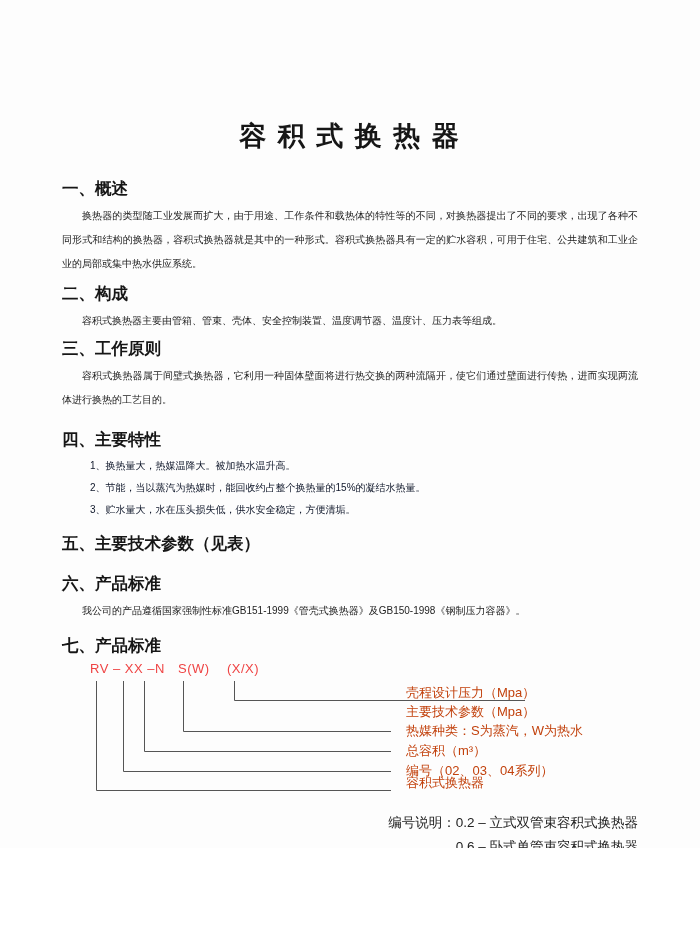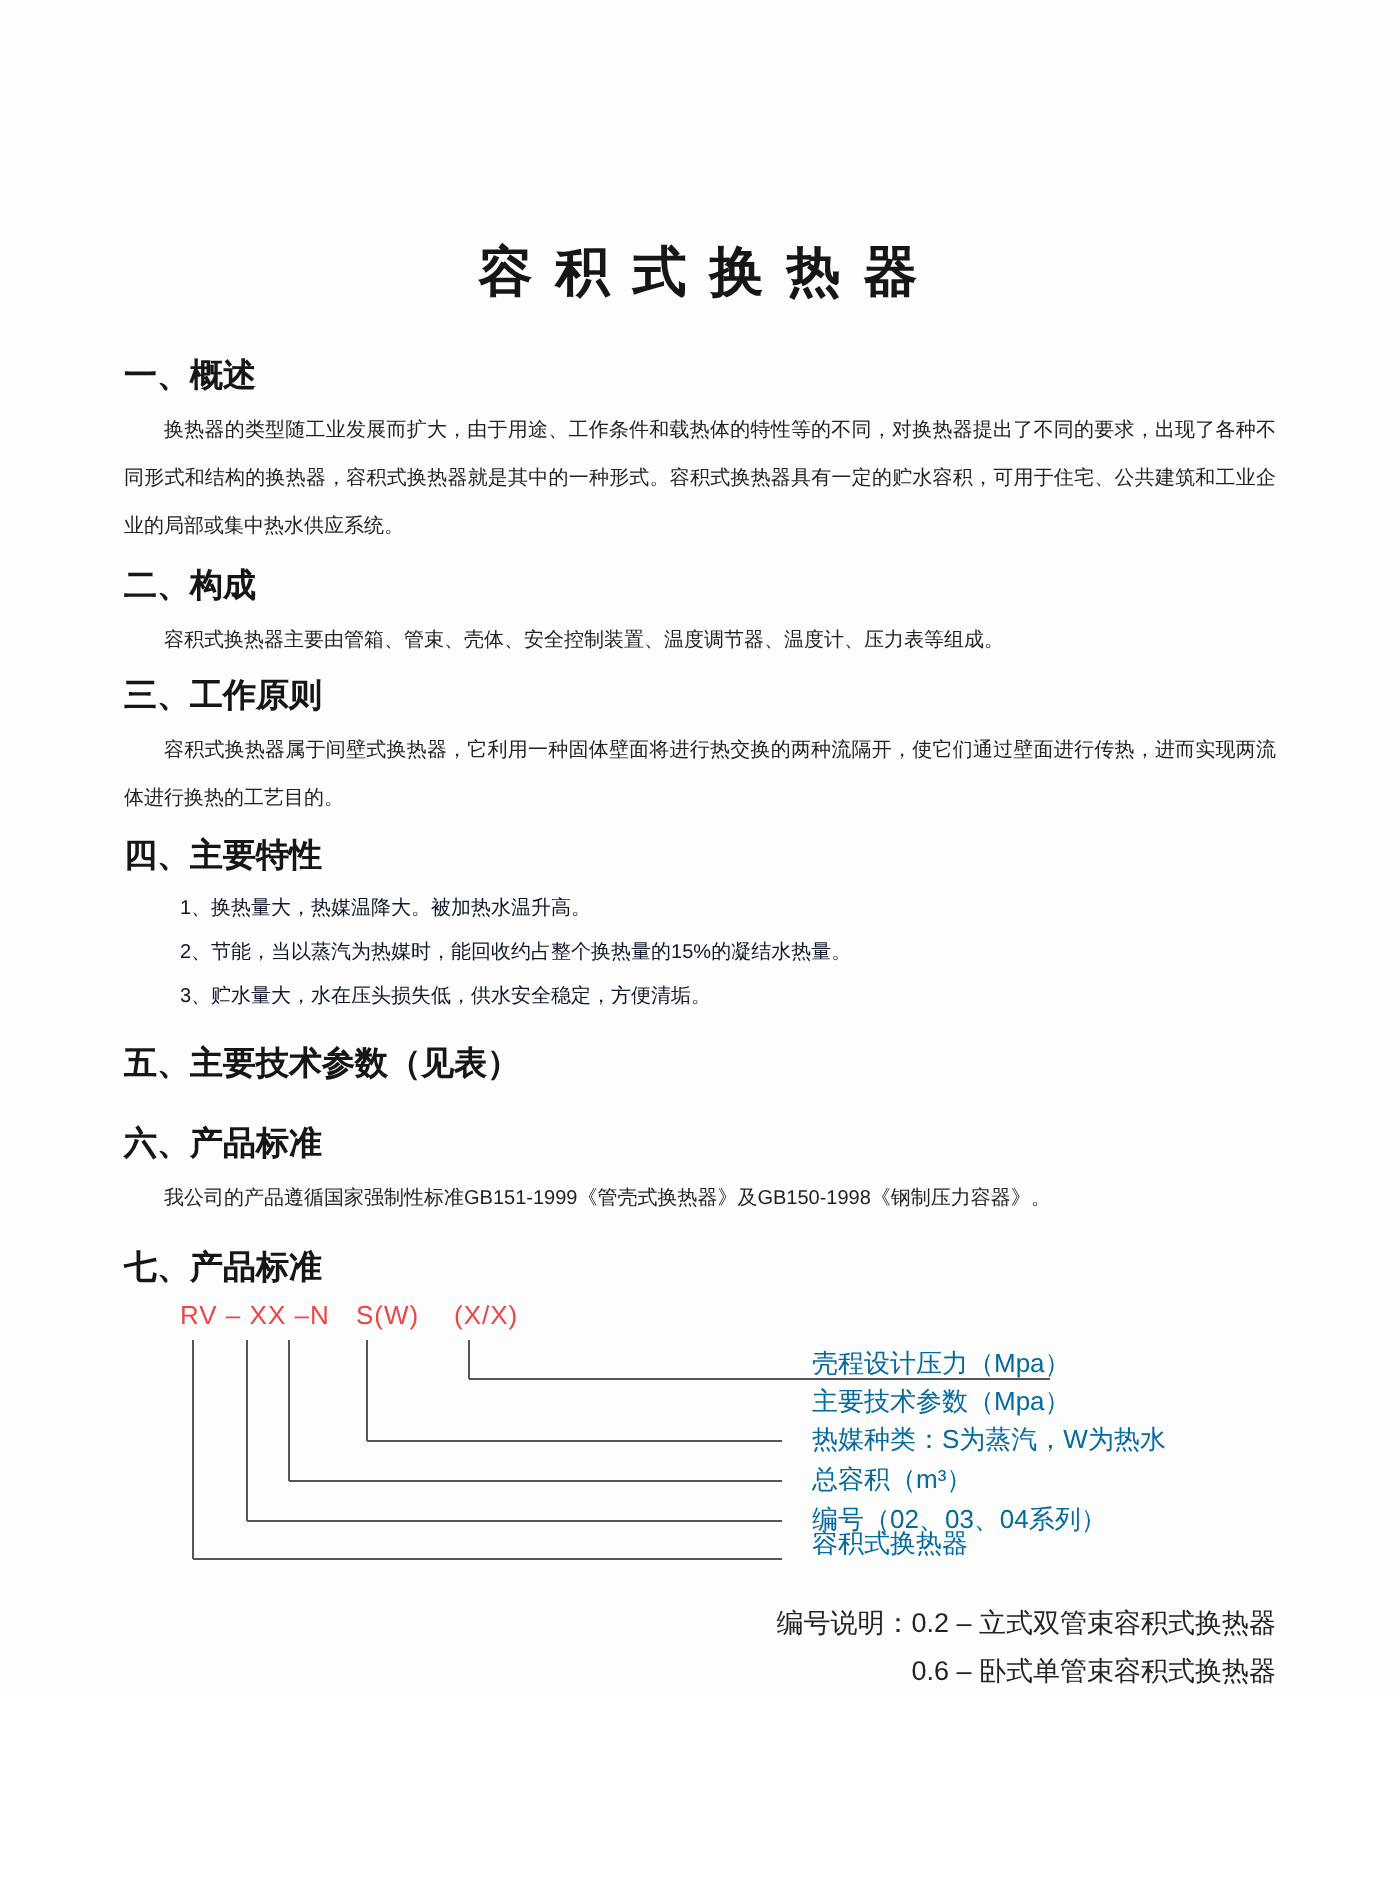--- a/index.html
+++ b/index.html
@@ -59,21 +59,21 @@
     white-space: pre;
     letter-spacing: 0.5px;
     color: #ef4444;
   }
   .diagram svg { position: absolute; left: 0; top: 0; }
   .diagram .dlabel {
     position: absolute;
     left: 344px;
     line-height: 15px;
     white-space: pre;
-    color: #0369a1;
+    color: #c2410c;
   }
   
   .legend { margin: 0 0 0 26px; font-size: 13.5px; color: #222; text-align: right; }
   .legend-row { line-height: 24px; white-space: pre; }
   .legend-row.indent { padding-left: 66px; }
   .legend-label { display: inline-block; }
   
   .page-number {
     position: absolute;
     top: 896px;
@@ -105,21 +105,21 @@
   <section style="margin-top:7px">
     <h2 class="sec-heading">二、构成</h2>
     <p class="body-para">容积式换热器主要由管箱、管束、壳体、安全控制装置、温度调节器、温度计、压力表等组成。</p>
   </section>
 
   <section style="margin-top:5px">
     <h2 class="sec-heading">三、工作原则</h2>
     <p class="body-para">容积式换热器属于间壁式换热器，它利用一种固体壁面将进行热交换的两种流隔开，使它们通过壁面进行传热，进而实现两流体进行换热的工艺目的。</p>
   </section>
 
-  <section style="margin-top:6px">
+  <section style="margin-top:17px">
     <h2 class="sec-heading">四、主要特性</h2>
     <p class="feature-item">1、换热量大，热媒温降大。被加热水温升高。</p>
     <p class="feature-item">2、节能，当以蒸汽为热媒时，能回收约占整个换热量的15%的凝结水热量。</p>
     <p class="feature-item">3、贮水量大，水在压头损失低，供水安全稳定，方便清垢。</p>
   </section>
 
   <section style="margin-top:12px">
     <h2 class="sec-heading">五、主要技术参数（见表）</h2>
   </section>
 

